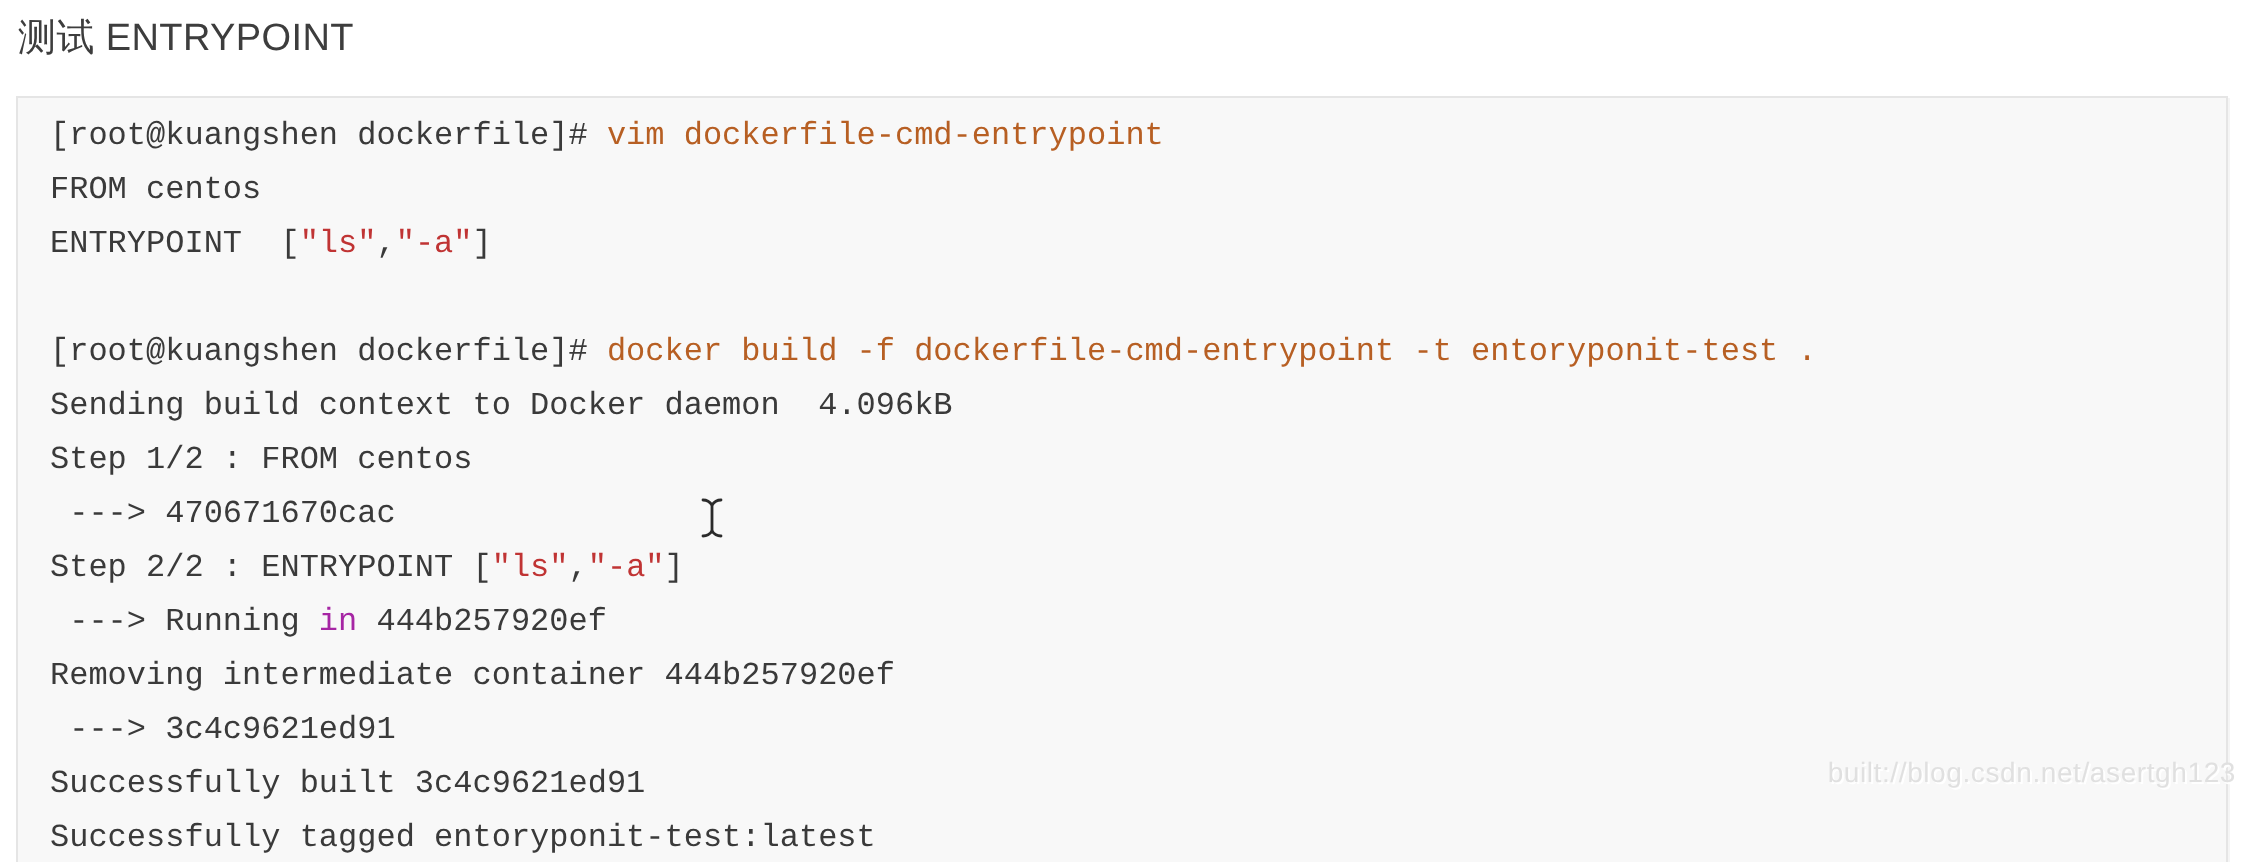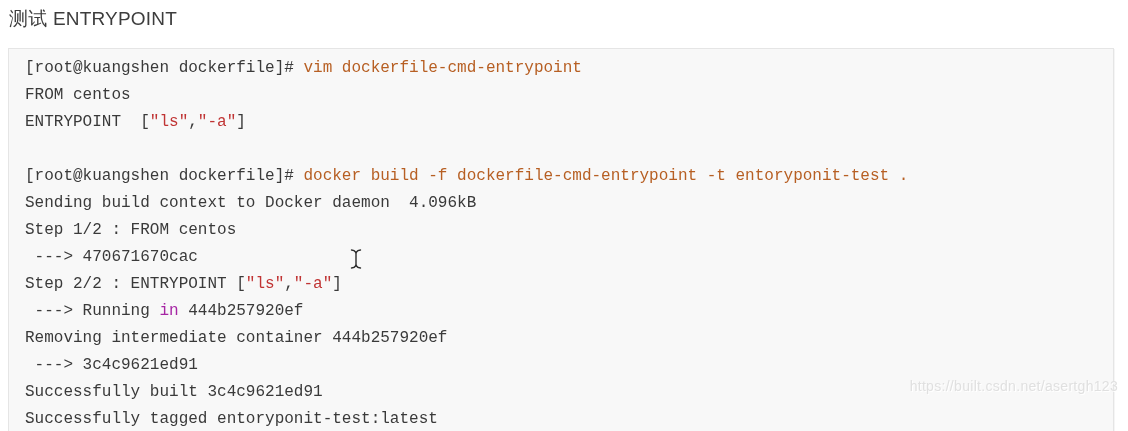--- a/index.html
+++ b/index.html
@@ -68,15 +68,15 @@
   <span class="text-cursor">
     <svg width="14" height="22" viewBox="0 0 14 22">
       <g fill="none" stroke="#2b2b2b" stroke-width="1.4" stroke-linecap="round">
         <path d="M2.5 2 C4.5 2 6 3 7 4.5 C8 3 9.5 2 11.5 2"></path>
         <path d="M2.5 20 C4.5 20 6 19 7 17.5 C8 19 9.5 20 11.5 20"></path>
         <path d="M7 4.5 L7 17.5"></path>
       </g>
     </svg>
   </span>
 
-  <div class="watermark">https://built.csdn.net/asertgh123</div>
+  <div class="watermark">built://blog.csdn.net/asertgh123</div>
 
 </div>
 
 </body></html>

